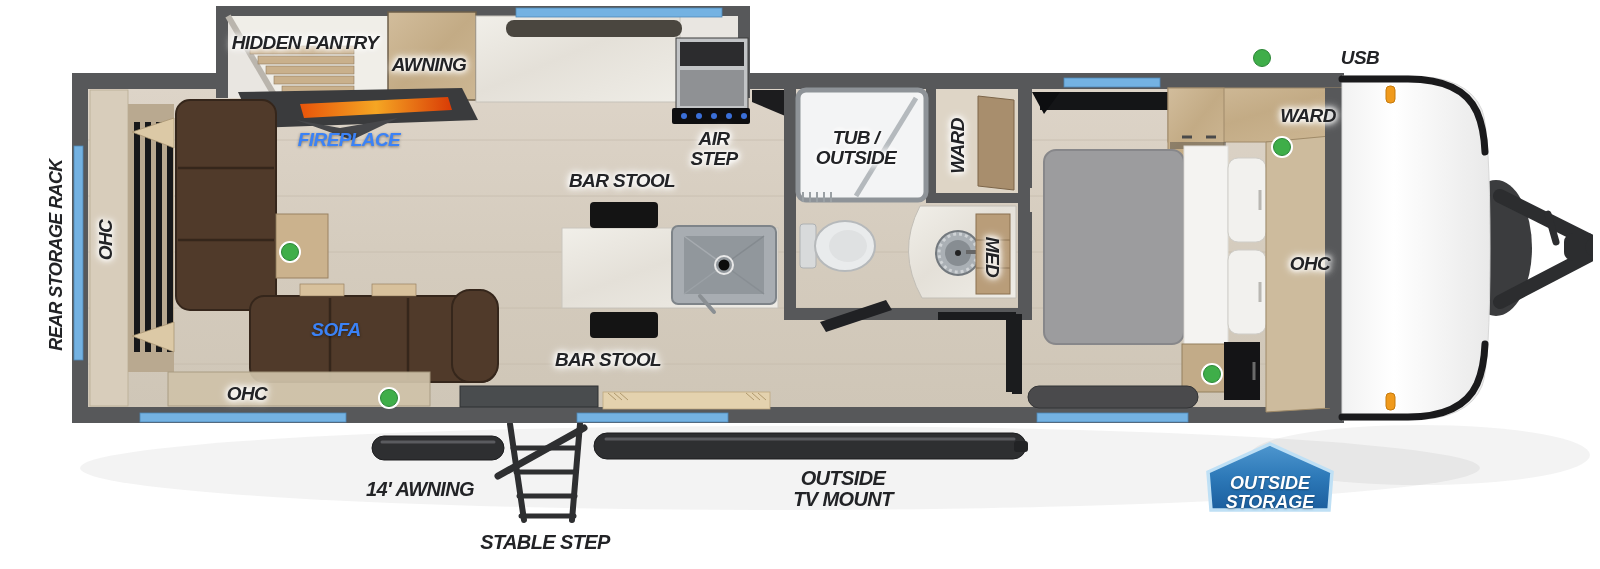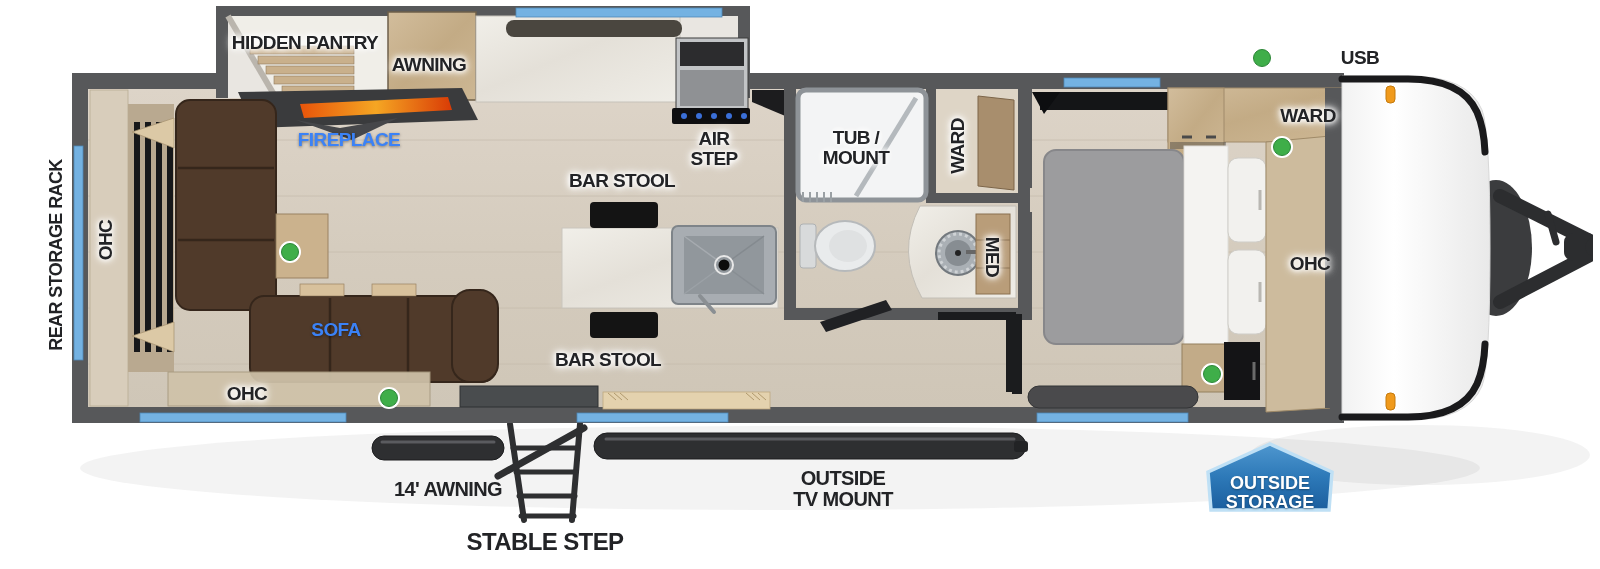--- a/index.html
+++ b/index.html
@@ -1,19 +1,20 @@
 <!DOCTYPE html>
 <html><head>
 <meta charset="utf-8">
 <style>
   html,body{margin:0;padding:0;background:#ffffff;}
   #stage{
     position:relative; width:1593px; height:569px; overflow:hidden;
     background:#ffffff;
     font-family:"Liberation Sans", sans-serif;
+    font-style:italic;
   }
   #plan-svg{position:absolute;left:0;top:0;}
   .lbl{
     position:absolute;
     transform:translate(-50%,-50%);
     font-weight:bold;
     font-size:19px;
     letter-spacing:-0.6px;
     color:#222326;
     white-space:pre;
@@ -327,30 +328,30 @@
 </svg>
 
 <div class="lbl" style="left:305px;top:43px;">HIDDEN PANTRY</div>
 <div class="lbl" style="left:429px;top:65px;">AWNING</div>
 <div class="lbl white" style="left:349px;top:140px;">FIREPLACE</div>
 <div class="lbl" style="left:714px;top:149px;">AIR
 STEP</div>
 <div class="lbl" style="left:622px;top:181px;">BAR STOOL</div>
 <div class="lbl" style="left:608px;top:360px;">BAR STOOL</div>
 <div class="lbl" style="left:856px;top:148px;">TUB /
-MOUNT</div>
+OUTSIDE</div>
 <div class="lbl vccw" style="left:958px;top:146px;">WARD</div>
 <div class="lbl vcw" style="left:992px;top:257px;">MED</div>
 <div class="lbl" style="left:1308px;top:116px;">WARD</div>
 <div class="lbl" style="left:1310px;top:264px;">OHC</div>
 <div class="lbl vccw" style="left:106px;top:240px;">OHC</div>
 <div class="lbl white" style="left:336px;top:330px;">SOFA</div>
 <div class="lbl" style="left:247px;top:394px;">OHC</div>
 <div class="lbl vccw" style="left:56px;top:255px;font-size:18px;">REAR STORAGE RACK</div>
 <div class="lbl ext" style="left:1360px;top:58px;">USB</div>
-<div class="lbl ext" style="left:420px;top:489px;font-size:20px;margin-left:28px;">14' AWNING</div>
-<div class="lbl ext" style="left:545px;top:542px;font-size:24px;">STABLE STEP</div>
+<div class="lbl ext" style="left:420px;top:489px;font-size:20px;">14' AWNING</div>
+<div class="lbl ext" style="left:545px;top:542px;font-size:20px;">STABLE STEP</div>
 <div class="lbl ext" style="left:843px;top:489px;font-size:20px;">OUTSIDE
 TV MOUNT</div>
 <div class="lbl badge-text" style="left:1270px;top:493px;">OUTSIDE
 STORAGE</div>
 
 </div>
 
 </body></html>

